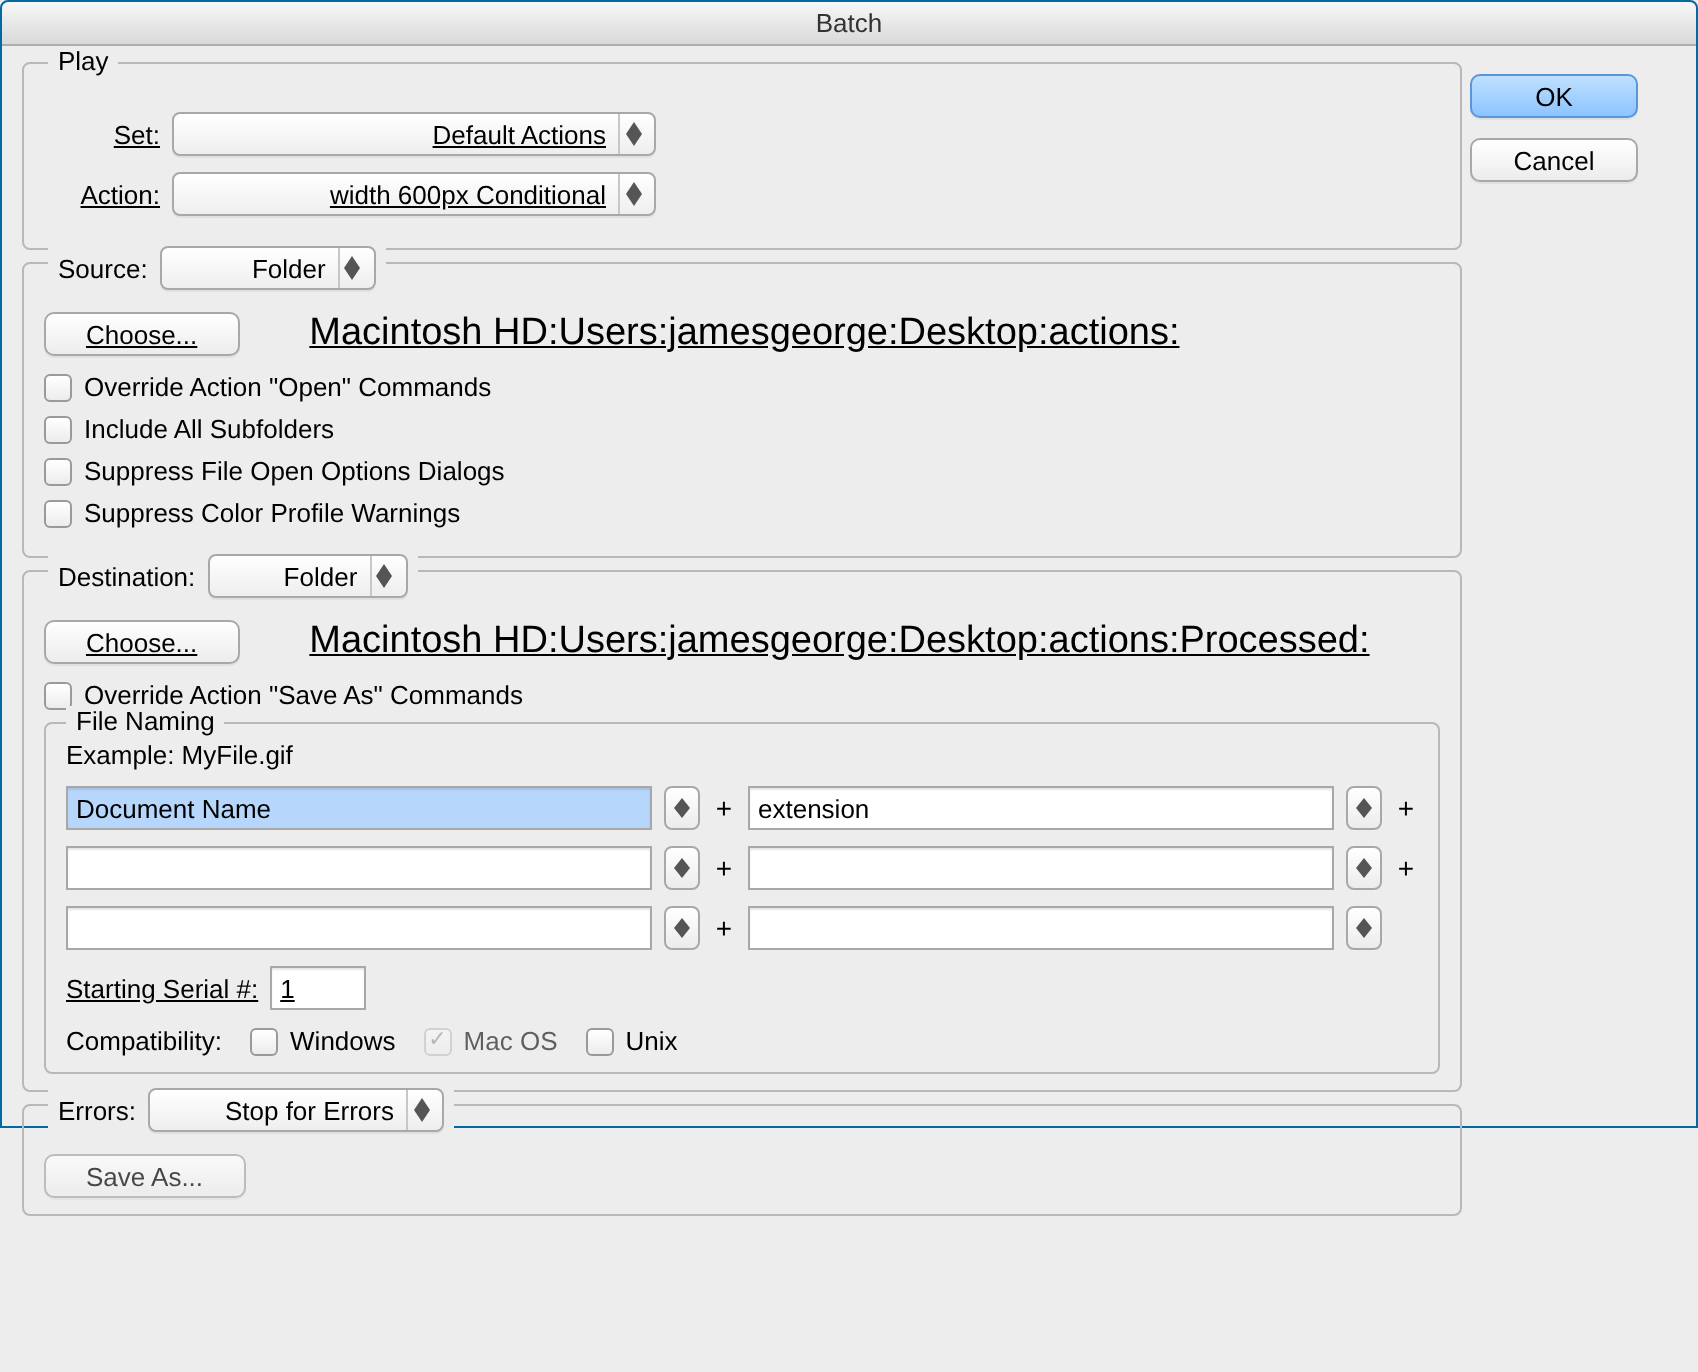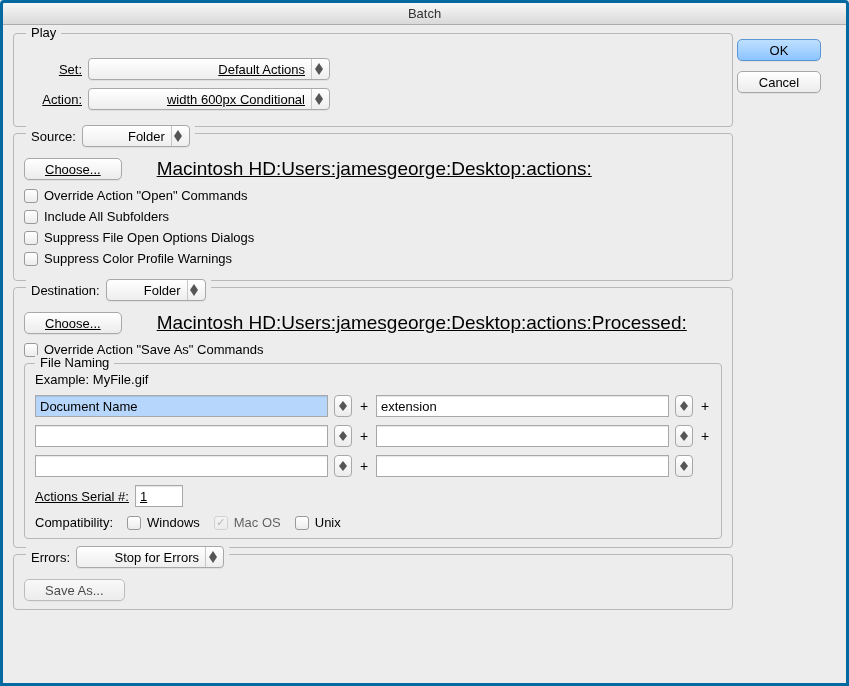--- a/index.html
+++ b/index.html
@@ -6,23 +6,23 @@
   html, body {
     margin: 0; padding: 0;
     font-family: "Lucida Grande", "Helvetica Neue", Arial, sans-serif;
     font-size: 13px;
     color: #000;
     background: #ededed;
     width: 849px; height: 686px;
     overflow: hidden;
   }
   .window {
-    width: 849px; height: 686px;
+    width: 849px; height: 564px;
     background: #ededed;
-    border: 3px solid #0369a1;
+    border: 1px solid #0369a1;
     border-radius: 4px 4px 0 0;
     position: relative;
   }
   .titlebar {
     height: 22px;
     background: linear-gradient(#f7f7f7, #d9d9d9);
     border-bottom: 1px solid #adadad;
     text-align: center;
     line-height: 22px;
     font-size: 13px;
@@ -331,21 +331,21 @@
                     <polygon points="4,0 8,5 0,5" fill="#555"></polygon>
                   </svg>
                 <svg width="8" height="5">
                     <polygon points="0,0 8,0 4,5" fill="#555"></polygon>
                   </svg>
               </div>
               <span class="plus" style="visibility:hidden">+</span>
             </div>
 
             <div class="row" style="margin-top:4px">
-              <span>Actions Serial #:</span>
+              <span>Starting Serial #:</span>
               <input class="text-input" style="width: 48px;" value="1">
             </div>
 
             <div class="comp-row">
               <span>Compatibility:</span>
               <div class="chk" style="margin:0">
                 <span class="chk-box"></span>
                 <span>Windows</span>
               </div>
               <div class="chk" style="margin:0; opacity:0.6">

